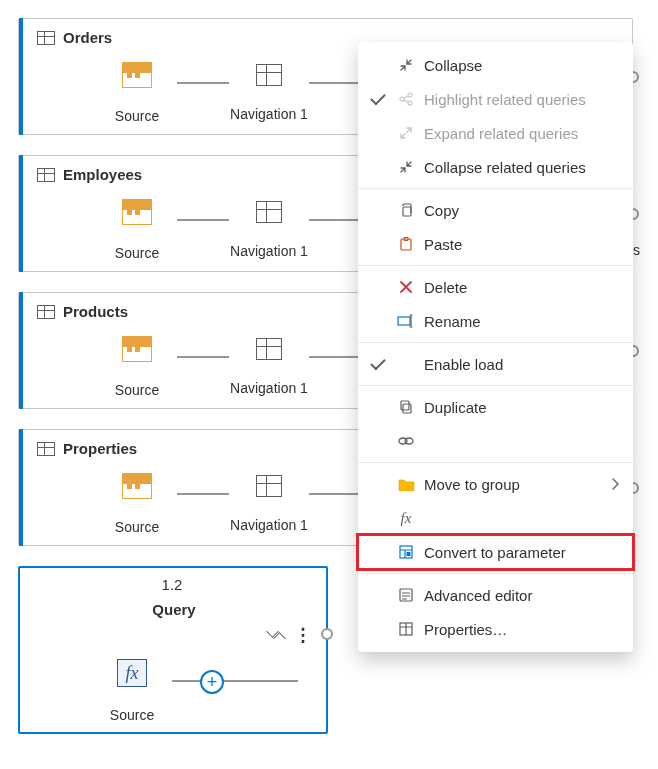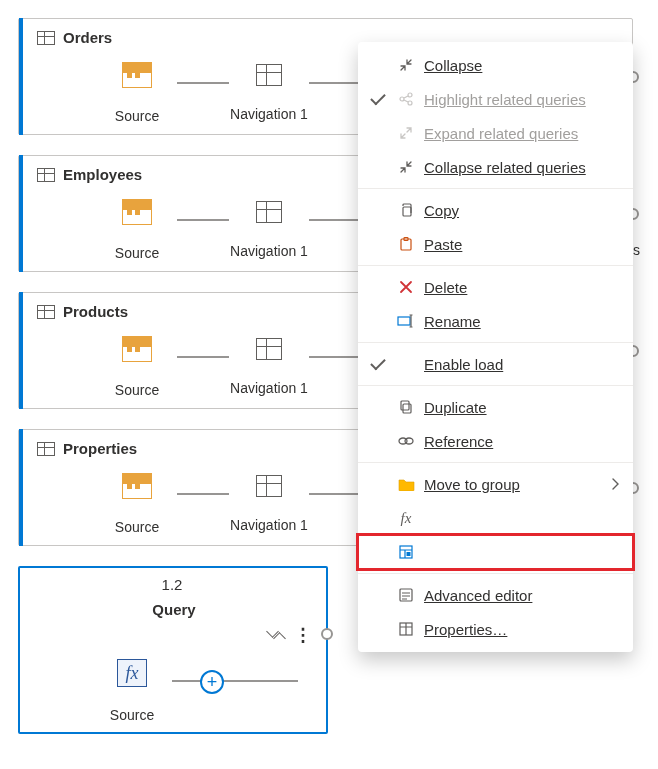--- a/index.html
+++ b/index.html
@@ -190,21 +190,21 @@
     height: 34px;
     padding: 0 14px 0 10px;
     font-size: 15px;
     color: #323130;
     cursor: pointer;
   }
   .menu-item.disabled { color:#a19f9d; cursor:default;}
   .menu-item .lead { width:20px; display:flex; justify-content:center; color:#605e5c;}
   .menu-item.disabled .lead { color:#c8c6c4;}
   .menu-item .mi-icon { width:20px; height:18px; display:flex; align-items:center; justify-content:center; }
-  .menu-item .mi-label { flex:1; white-space:nowrap; overflow:hidden;text-decoration:underline; }
+  .menu-item .mi-label { flex:1; white-space:nowrap; overflow:hidden; }
   .menu-item .trail { color:#605e5c; }
   .menu-sep { height:1px; background:#edebe9; margin:4px 0; }
 
   .menu-item.highlight {
     outline:3px solid #e3262d;
     outline-offset:-1px;
   }
 
   
 
@@ -455,21 +455,20 @@
   </div>
 
   <div class="menu-item">
     <span class="lead"></span>
     <span class="mi-icon">
       <svg width="18" height="16" viewBox="0 0 18 16">
           <ellipse cx="6" cy="8" rx="4" ry="3" fill="none" stroke="#605e5c" stroke-width="1.3"></ellipse>
           <ellipse cx="12" cy="8" rx="4" ry="3" fill="none" stroke="#605e5c" stroke-width="1.3"></ellipse>
         </svg>
     </span>
-    <span class="mi-label">Reference</span>
   </div>
 
   <div class="menu-sep"></div>
 
   <div class="menu-item">
     <span class="lead"></span>
     <span class="mi-icon">
       <svg width="17" height="14" viewBox="0 0 17 14">
           <path d="M1 3 h5 l2 2 h8 v8 a1 1 0 0 1 -1 1 H2 a1 1 0 0 1 -1 -1 Z" fill="#ffb900" stroke="#dfa000" stroke-width="0.6"></path>
         </svg>
@@ -491,20 +490,21 @@
 
   <div class="menu-item highlight">
     <span class="lead"></span>
     <span class="mi-icon">
       <svg width="16" height="16" viewBox="0 0 16 16">
           <rect x="2" y="2" width="12" height="12" fill="none" stroke="#0078d4" stroke-width="1.2"></rect>
           <path d="M2 6 H14 M7 6 V14" stroke="#0078d4" stroke-width="1.2"></path>
           <rect x="8.5" y="8" width="4" height="4" fill="#0078d4"></rect>
         </svg>
     </span>
+    <span class="mi-label">Convert to parameter</span>
   </div>
 
   <div class="menu-sep"></div>
 
   <div class="menu-item">
     <span class="lead"></span>
     <span class="mi-icon">
       <svg width="16" height="16" viewBox="0 0 16 16">
           <rect x="2" y="2" width="12" height="12" rx="1" fill="none" stroke="#605e5c" stroke-width="1.2"></rect>
           <path d="M4 6 H12 M4 9 H12 M4 12 H9" stroke="#605e5c" stroke-width="1.2"></path>

